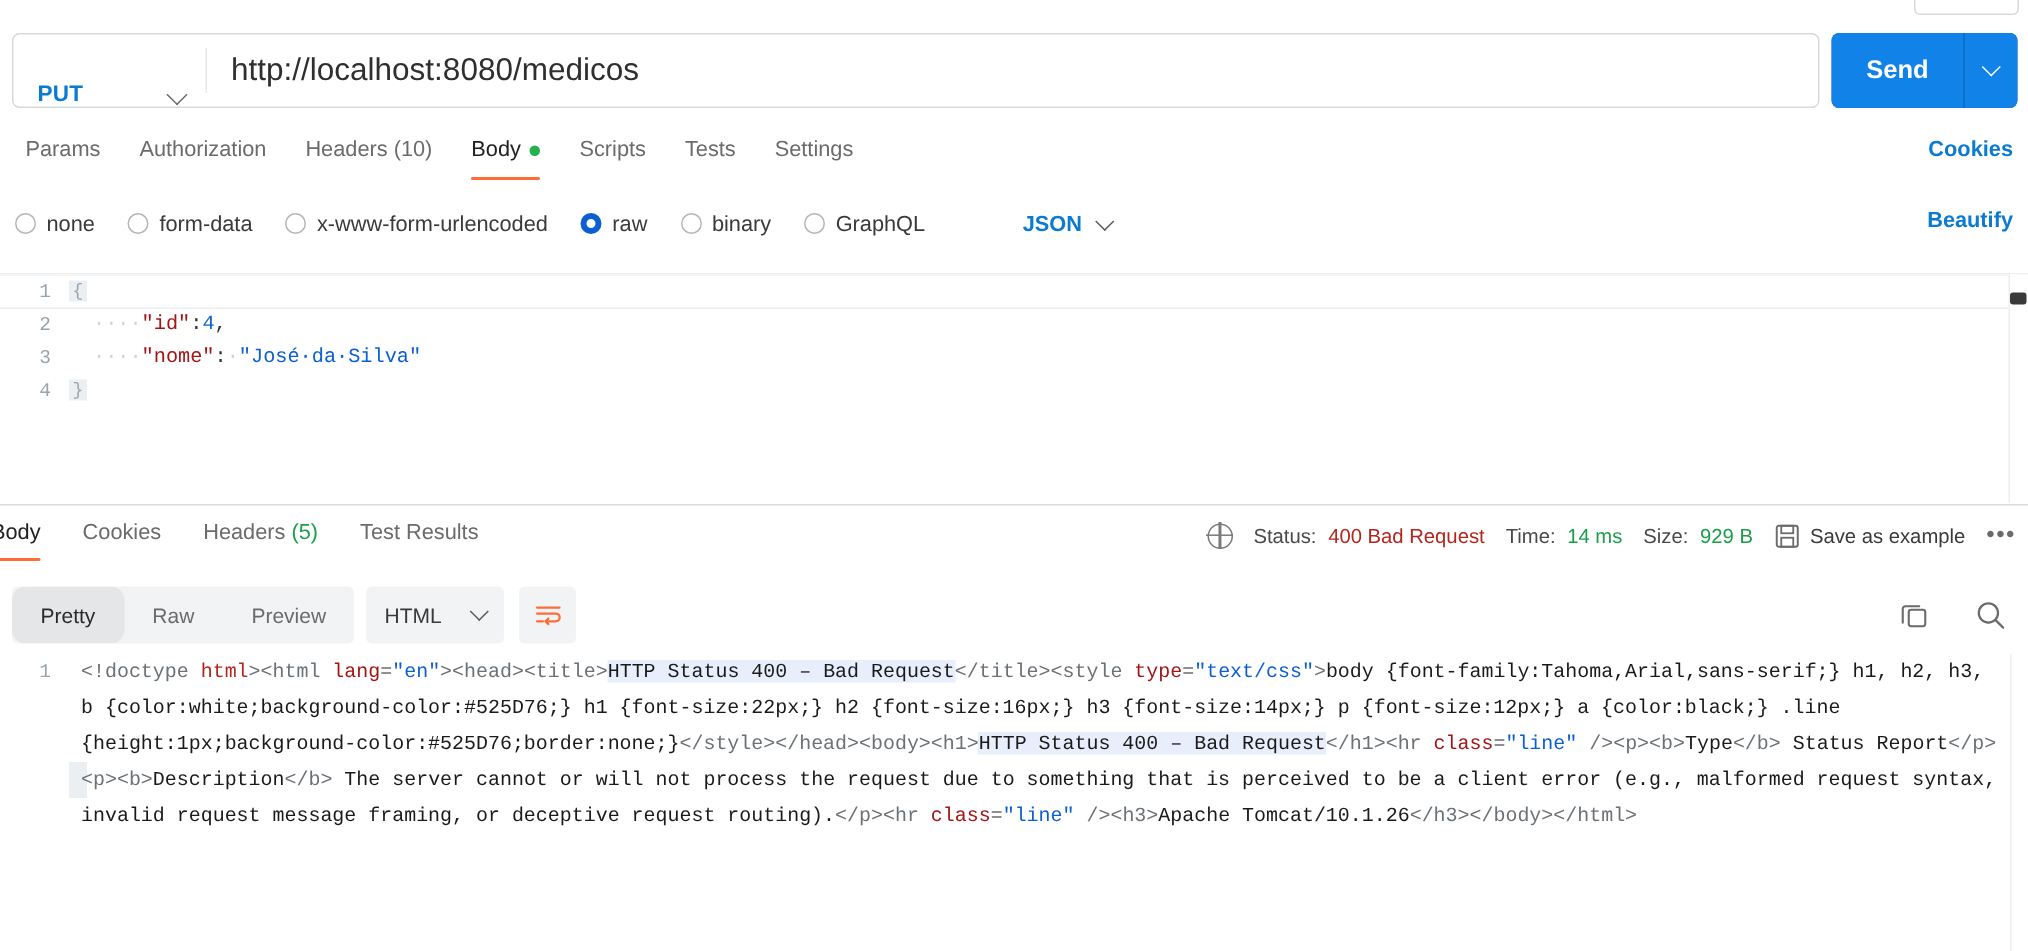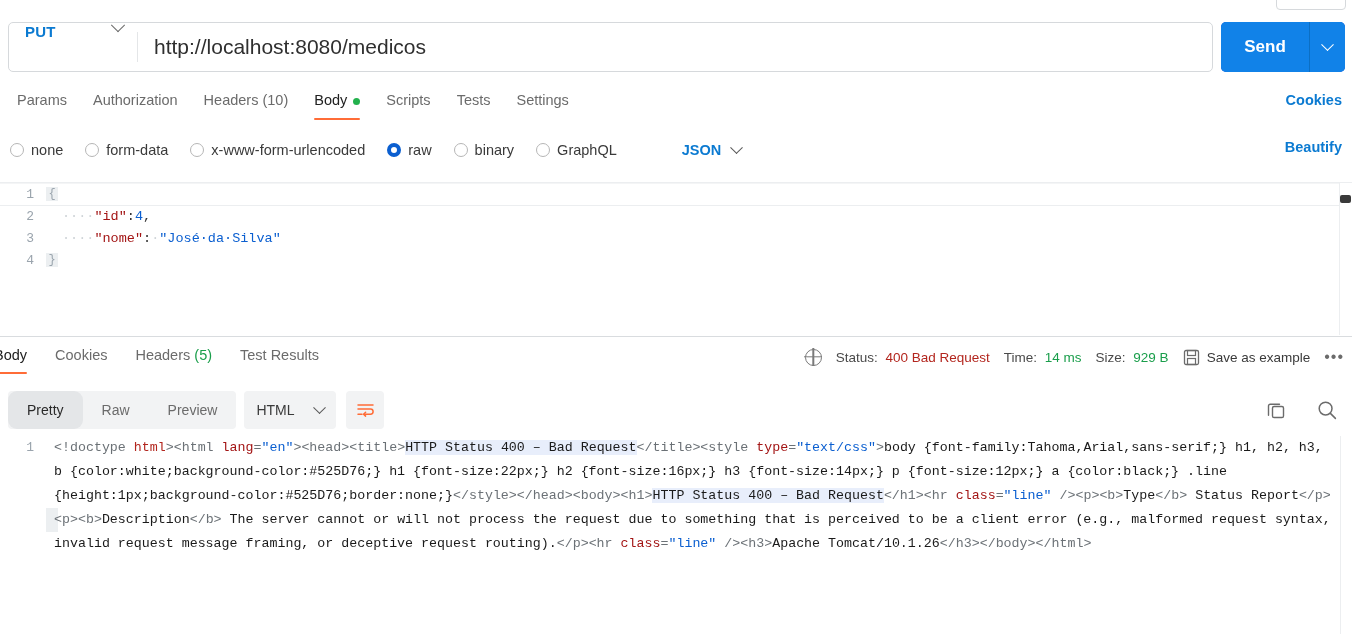--- a/index.html
+++ b/index.html
@@ -18,21 +18,21 @@
     border:1px solid #d6d9dc; border-radius:4px; background:#fff;
   }
 
   
   .url-bar {
     position:absolute; top:22px; left:8px; width:1205px; height:50px;
     border:1px solid #d6d9dc; border-radius:5px; background:#fff;
     display:flex; align-items:center;
   }
   .method-select {
-    display:flex; align-items:flex-start; justify-content:space-between;
+    display:flex; align-items:flex-end; justify-content:space-between;
     width:128px; height:100%; padding:0 14px 0 16px; cursor:pointer;
   }
   .method-label {
     font-size:15px; color:#0b7ad1; font-weight:600; letter-spacing:.2px;
   }
   .chev {
     width:10px; height:10px; border-right:1.6px solid #6b6b6b;
     border-bottom:1.6px solid #6b6b6b; transform:rotate(45deg) translate(-2px,-2px);
   }
   .method-divider { width:1px; height:30px; background:#e4e6e8; }
@@ -83,21 +83,21 @@
     position:absolute; right:10px; top:92px;
     font-size:14.5px; color:#0b7ad1; font-weight:600; cursor:pointer;
   }
 
   
   .radio-row {
     position:absolute; top:134px; left:10px; width:1342px; height:32px;
     display:flex; align-items:center;
   }
   .radio-item {
-    display:flex; align-items:center; margin-right:22px; cursor:pointer;
+    display:flex; margin-right:22px; cursor:pointer;
     font-size:14.5px; color:#3a3a3a; white-space:nowrap;
   }
   .radio-dot {
     width:14px; height:14px; border-radius:50%;
     border:1.5px solid #b6b6b6; margin-right:7px; background:#fff;
     flex:none;
   }
   .radio-item.sel .radio-dot {
     border:4px solid #0b5fd0; background:#fff;
   }

